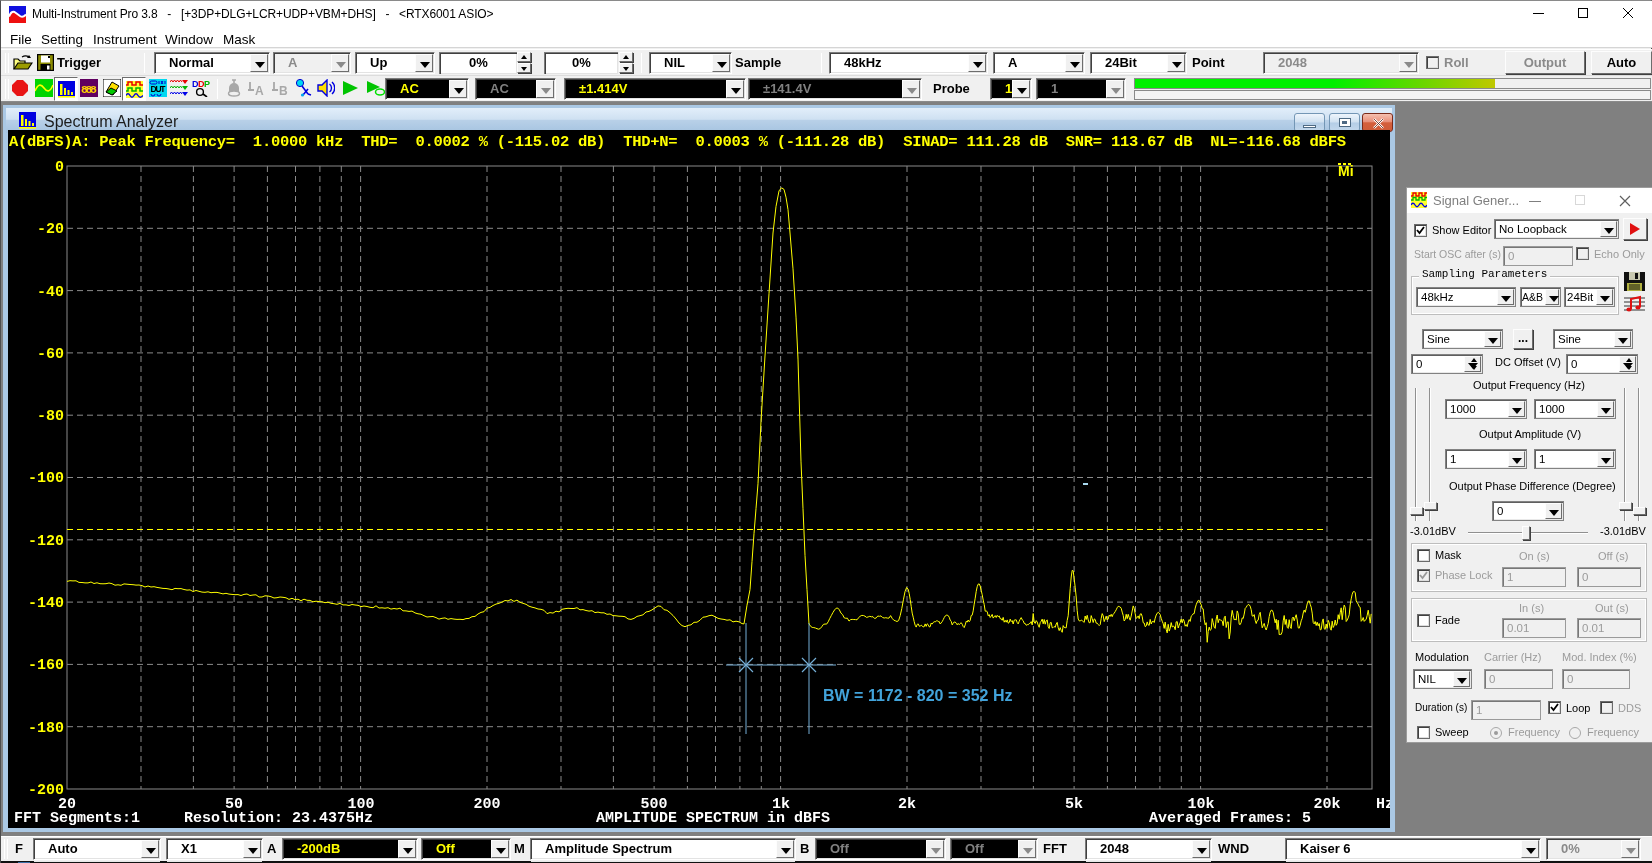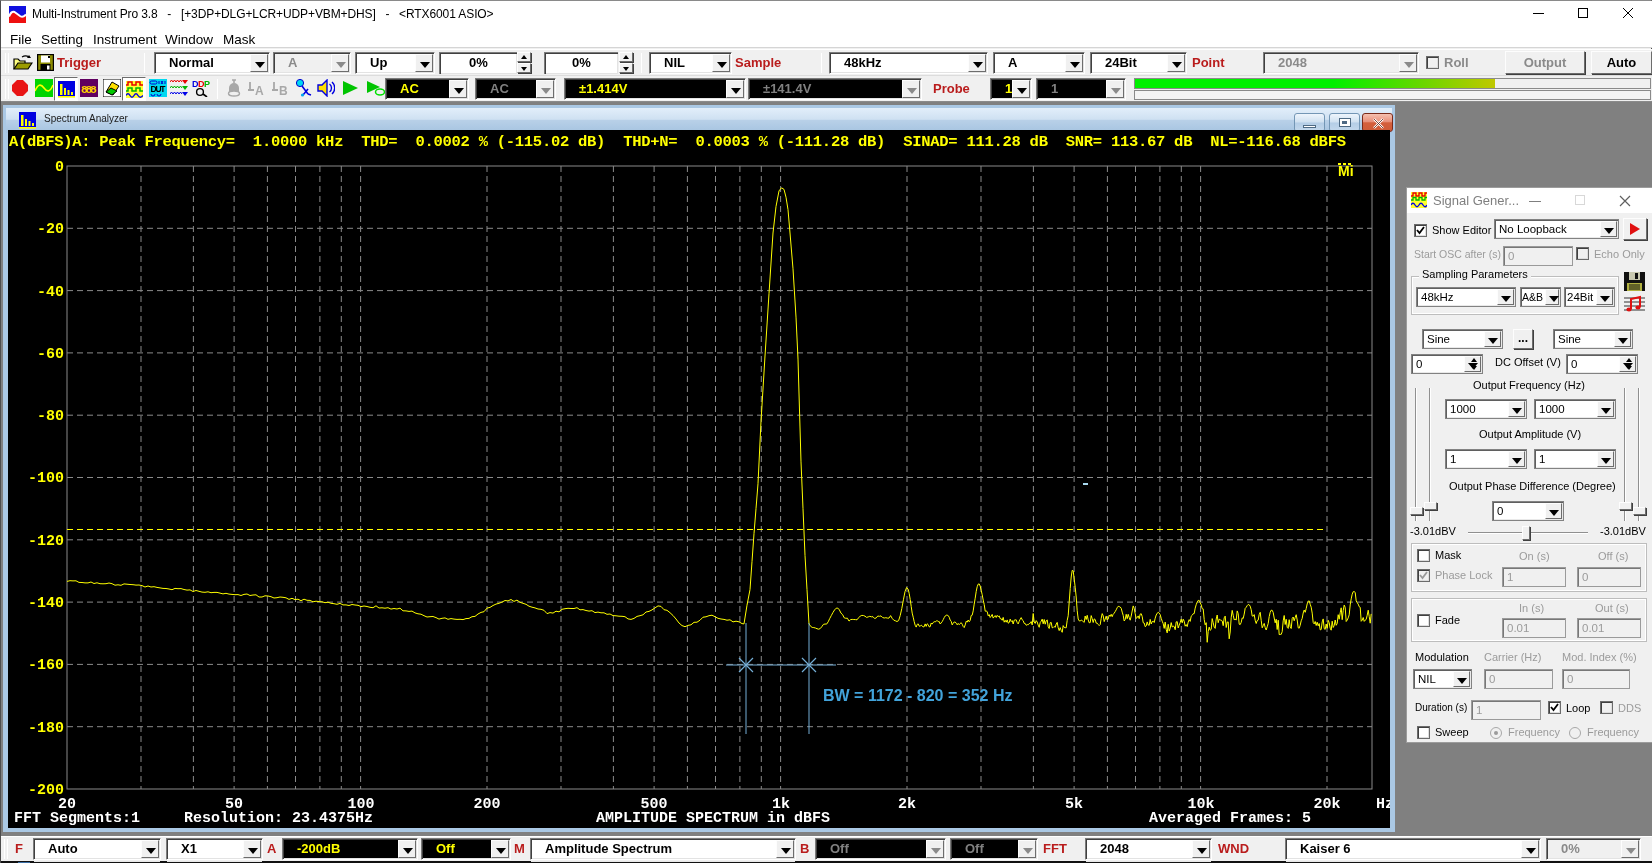--- a/index.html
+++ b/index.html
@@ -10,21 +10,21 @@
 .cmb{position:absolute;height:22px;background:#fff;border-top:1px solid #7b7b7b;border-left:1px solid #7b7b7b;
  border-bottom:1px solid #fff;border-right:1px solid #fff;box-shadow:inset 1px 1px 0 #404040,inset -1px -1px 0 #e3e3e3;
  font-weight:bold;font-size:13px;color:#000;line-height:20px;padding-left:14px;white-space:nowrap;overflow:hidden;}
 .cmb .db{position:absolute;right:1px;top:1px;bottom:1px;width:18px;background:#f0f0f0;
  border:1px solid;border-color:#fdfdfd #6d6d6d #6d6d6d #fdfdfd;}
 .cmb .db:after{content:"";position:absolute;left:4px;top:7px;border:5px solid transparent;border-top:6px solid #000;border-bottom:none;}
 .cmb.dis{background:#f0f0f0;color:#8a8a8a;}
 .cmb.dis .db:after{border-top-color:#8a8a8a;}
 .cmb.blk{background:#000;color:#ffff00;}
 .cmb.blk.dis{background:#000;color:#808080;}
-.lbl{position:absolute;font-weight:bold;font-size:13px;color:#b91c1c;white-space:nowrap;}
+.lbl{position:absolute;font-weight:bold;font-size:13px;color:#000000;white-space:nowrap;}
 .btn{position:absolute;background:#f0f0f0;border:1px solid;border-color:#fdfdfd #6d6d6d #6d6d6d #fdfdfd;
  box-shadow:1px 1px 0 #404040;font-weight:bold;font-size:13px;text-align:center;}
 .spin{position:absolute;height:22px;background:#fff;border-top:1px solid #7b7b7b;border-left:1px solid #7b7b7b;
  box-shadow:inset 1px 1px 0 #404040,inset -1px -1px 0 #e3e3e3;font-weight:bold;font-size:13px;text-align:center;line-height:20px;}
 .sep{position:absolute;width:1px;background:#9a9a9a;border-right:1px solid #fff;}
 
 .sg-lbl{position:absolute;font-size:11px;color:#000;white-space:nowrap;}
 .sg-dis{color:#9b9b9b;}
 .sg-cmb{position:absolute;height:20px;background:#fff;border:1px solid #828282;box-shadow:inset 1px 1px 0 #5f5f5f, inset -1px -1px 0 #e9e9e9;
  font-size:11.5px;color:#000;line-height:18px;padding-left:4px;white-space:nowrap;}
@@ -213,21 +213,21 @@
 <div class="abs" style="left:2px;top:104px;width:1392px;height:727px;background:#aac8e4;">
  <div class="abs" style="left:3px;top:3px;width:1386px;height:25px;background:linear-gradient(#e2eefa,#cfe1f2 45%,#b8d0e8 50%,#a5c3e0);">
   <svg class="abs" style="left:13px;top:4px" width="17" height="17">
           <rect width="17" height="15" fill="#0000e0"></rect>
           <rect x="2" y="3" width="2.5" height="11" fill="#ffff00"></rect>
           <rect x="6" y="7" width="2" height="7" fill="#ffff00"></rect>
           <rect x="9.5" y="9" width="2" height="5" fill="#ffff00"></rect>
           <rect x="13" y="11" width="2" height="3" fill="#ffff00"></rect>
           <rect x="0" y="15" width="17" height="1.6" fill="#ffff00"></rect>
         </svg>
-  <span class="abs" style="left:38px;top:5px;font-size:10px;color:#1c1c1c;">Spectrum Analyzer</span>
+  <span class="abs" style="left:38px;top:5px;font-size:16px;color:#1c1c1c;">Spectrum Analyzer</span>
   <div class="abs" style="left:1288px;top:5px;width:31px;height:19px;background:linear-gradient(#eef5fc,#cfe0f0 48%,#b4cde6 52%,#c3d8ec);border:1px solid #7396b5;border-radius:3px;">
     <div class="abs" style="left:8px;top:11px;width:13px;height:3px;background:#fff;border:1px solid #4e6a84;"></div>
         </div>
   <div class="abs" style="left:1323px;top:5px;width:31px;height:19px;background:linear-gradient(#eef5fc,#cfe0f0 48%,#b4cde6 52%,#c3d8ec);border:1px solid #7396b5;border-radius:3px;">
     <div class="abs" style="left:9px;top:4px;width:12px;height:9px;background:#fff;border:1px solid #4e6a84;"></div>
     <div class="abs" style="left:12px;top:7px;width:5px;height:3px;background:#4e6a84;"></div>
         </div>
   <div class="abs" style="left:1356px;top:5px;width:31px;height:19px;background:linear-gradient(#f5c0b0,#e8907a 45%,#d45f3c 52%,#cf5c38);border:1px solid #7a2a1a;border-radius:3px;">
           <svg style="position:absolute;left:9px;top:3px" width="13" height="13">
             <path d="M2 2 L11 11 M11 2 L2 11" stroke="#fff" stroke-width="2.4"></path>
@@ -305,21 +305,21 @@
  <span class="sg-lbl" style="left:25px;top:36px;">Show Editor</span>
  <div class="sg-cmb" style="left:87px;top:31px;width:125px;">No Loopback<span class="db"></span></div>
  <div class="abs btn" style="left:216px;top:30px;width:24px;height:22px;"><svg width="12" height="12" style="margin-top:4px">
           <polygon points="1,0 11,6 1,12" fill="#e01010"></polygon>
         </svg></div>
  <span class="sg-lbl sg-dis" style="left:7px;top:60px;font-size:10.5px;">Start OSC after (s)</span>
  <div class="sg-txt" style="left:96px;top:58px;width:70px;">0</div>
  <div class="cb dis" style="left:169px;top:59px;"></div>
  <span class="sg-lbl sg-dis" style="left:187px;top:60px;">Echo Only</span>
  <div class="gbx" style="left:4px;top:88px;width:208px;height:39px;"></div>
- <span class="sg-lbl" style="left:12px;top:80px;background:#f0f0f0;padding:0 3px;">Sampling Parameters</span>
+ <span class="sg-lbl" style="left:12px;top:80px;background:#f0f0f0;padding:0 3px;font-family:Liberation Mono, monospace;">Sampling Parameters</span>
  <div class="sg-cmb" style="left:9px;top:99px;width:100px;">48kHz<span class="db"></span></div>
  <div class="sg-cmb" style="left:113px;top:99px;width:41px;padding-left:1px;font-size:10.5px;">A&amp;B<span class="db" style="width:14px"></span></div>
  <div class="sg-cmb" style="left:157px;top:99px;width:51px;padding-left:2px;">24Bit<span class="db"></span></div>
  <svg class="abs" style="left:217px;top:84px" width="21" height="19">
         <rect x="0" y="0" width="21" height="19" fill="#101010"></rect>
         <rect x="5" y="0" width="11" height="8" fill="#c8c8b0"></rect>
         <rect x="11" y="1" width="3" height="6" fill="#101010"></rect>
         <rect x="3" y="11" width="15" height="8" fill="#b0b040"></rect>
         <path d="M5 13 h11 M5 15 h11 M5 17 h11" stroke="#101010"></path>
       </svg>

